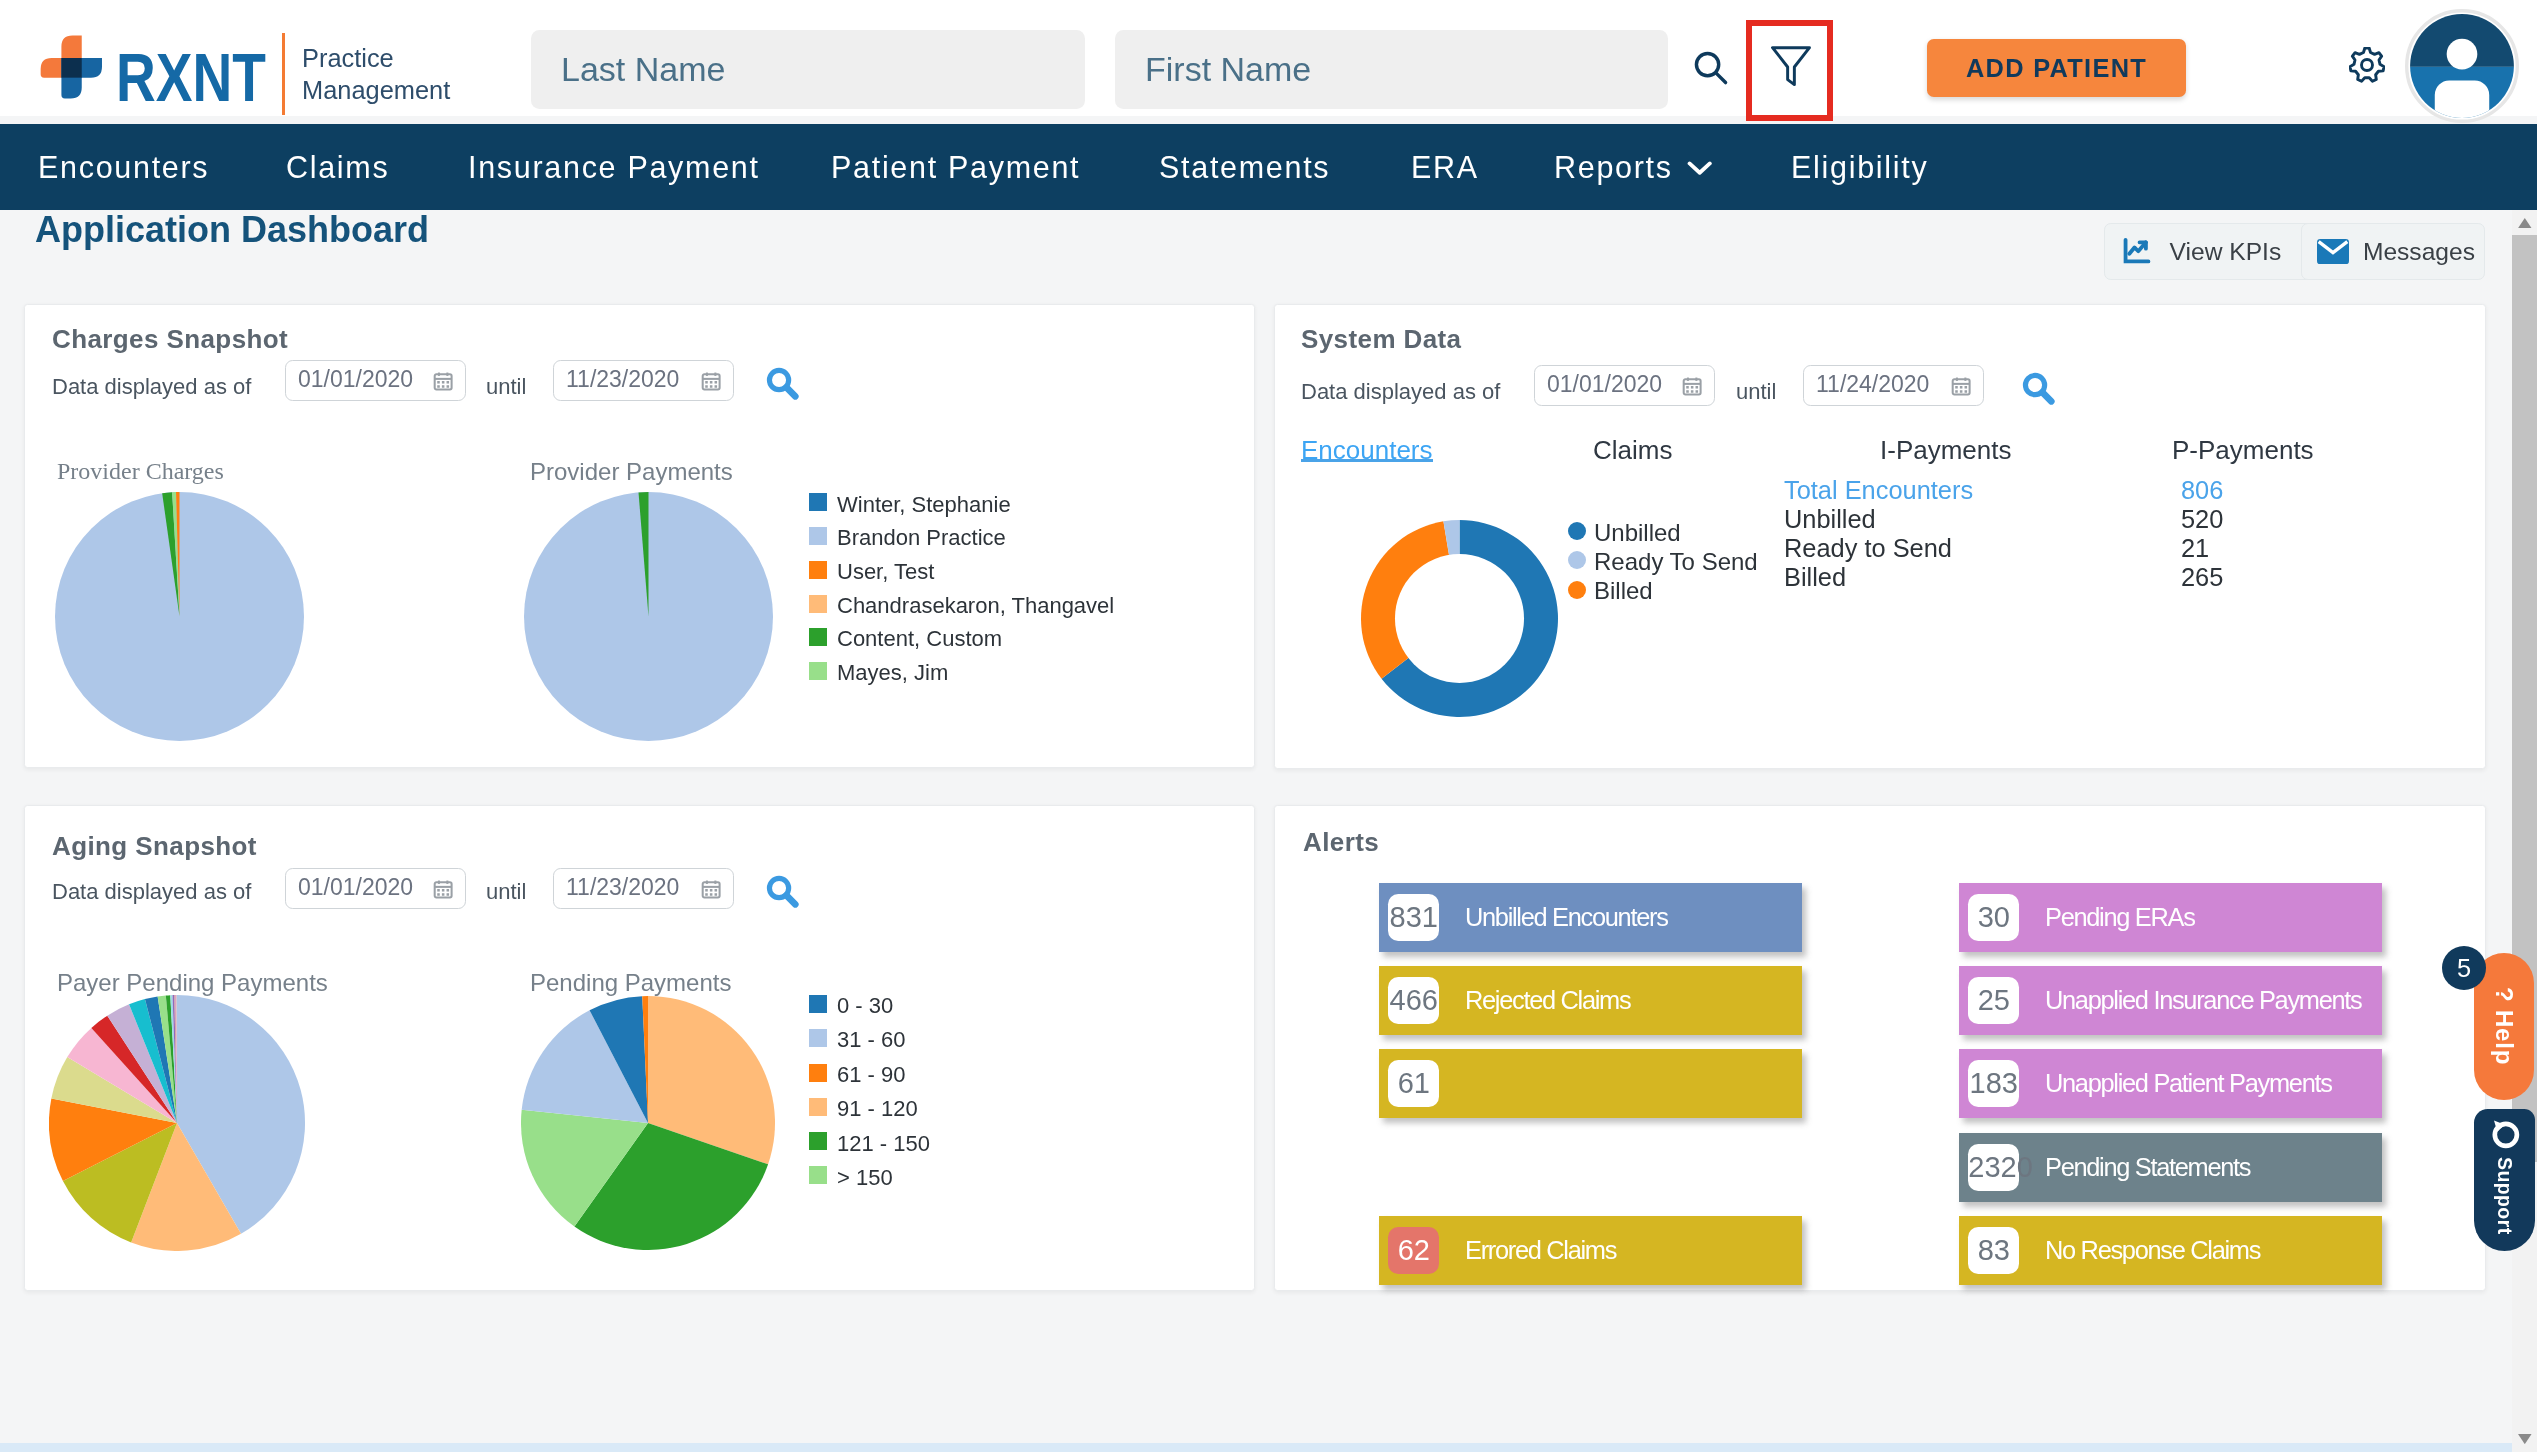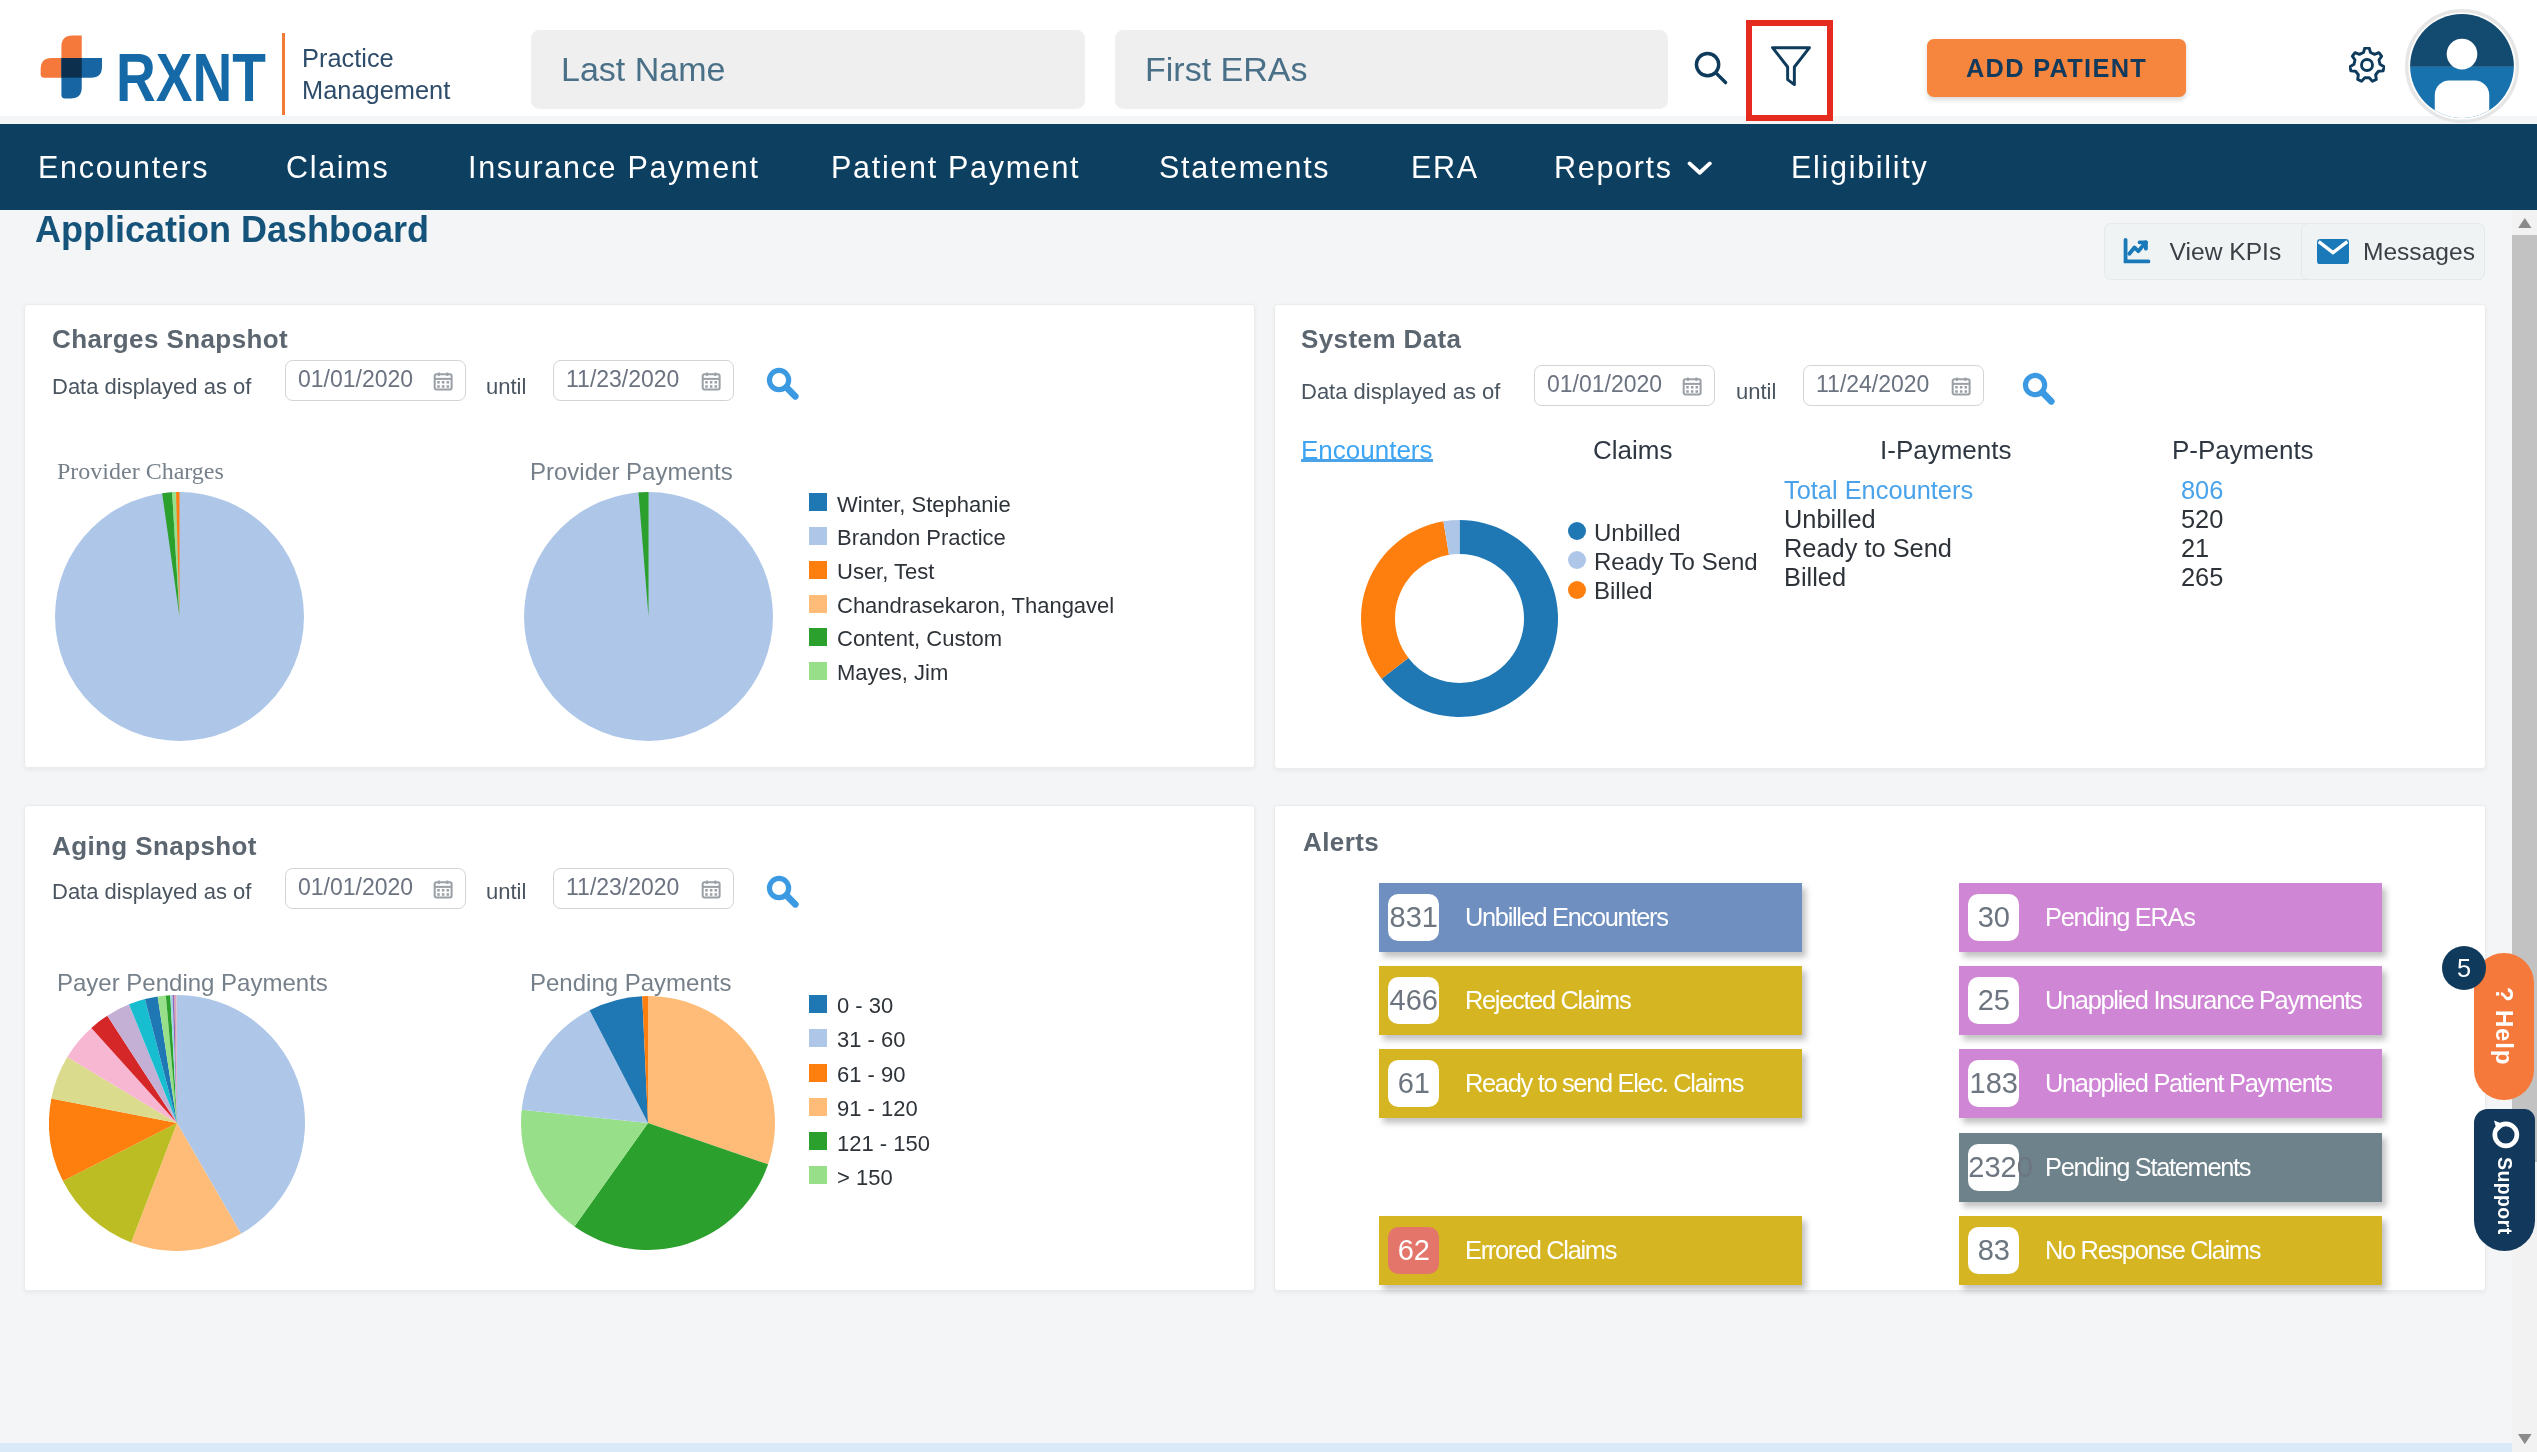--- a/index.html
+++ b/index.html
@@ -56,21 +56,21 @@
   <div id="header">
     <svg class="abs" style="left:0px; top:0px;" width="288" height="124" viewBox="0 0 340 146">
       <path fill="#f4793b" d="M 85.5 41.7 L 96.5 41.7 L 96.5 91.5 L 52 91.5 Q 48 91.5 48 87.5 L 48 81.3 Q 48 68.3 61 68.3 L 72.5 68.3 L 72.5 54.7 Q 72.5 41.7 85.5 41.7 Z"></path>
       <path fill="#1765a2" d="M 72.5 68.3 L 120.4 68.3 L 120.4 78.5 Q 120.4 91.5 107.4 91.5 L 96.5 91.5 L 96.5 103 Q 96.5 116 83.5 116 L 76.5 116 Q 72.5 116 72.5 112 Z"></path>
       <path fill="#0c2f4e" d="M 72.5 68.3 L 96.5 68.3 L 96.5 91.5 L 72.5 91.5 Z"></path>
       <text x="137" y="119" font-family="Liberation Sans, sans-serif" font-weight="bold" font-size="82" fill="#1569a6" textLength="177" lengthAdjust="spacingAndGlyphs">RXNT</text>
     </svg>
     <div class="abs" style="left:282px; top:33px; width:2.5px; height:82px; background:#f47b33;"></div>
     <div class="abs" style="left:302px; top:42px; font-size:25.4px; color:#2e4d6b; line-height:32px;">Practice<br>Management</div>
     <div class="hinput" style="left:531px; width:554px;">Last Name</div>
-    <div class="hinput" style="left:1115px; width:553px;">First ERAs</div>
+    <div class="hinput" style="left:1115px; width:553px;">First Name</div>
 
     <svg class="abs" style="left:1693px; top:50px;" width="36" height="36" viewBox="0 0 42 42">
       <circle cx="17" cy="17" r="13" fill="none" stroke="#0e3a5c" stroke-width="4"></circle>
       <line x1="27" y1="27" x2="38" y2="38" stroke="#0e3a5c" stroke-width="4" stroke-linecap="round"></line>
     </svg>
     <div id="redbox"></div>
     <svg class="abs" style="left:1770px; top:45px;" width="42" height="44" viewBox="0 0 50 52">
       <path d="M3 3 h44 L29 26 v21 l-8 -6 v-15 z" fill="none" stroke="#0e3a5c" stroke-width="3.5" stroke-linejoin="round"></path>
     </svg>
     <div id="addpatient">ADD PATIENT</div>
@@ -338,21 +338,20 @@
   <div class="abar" style="left:1379px; top:883px; background:#6e8fc0;">
       <div class="abox">831</div>
       <div class="albl">Unbilled Encounters</div>
     </div>
   <div class="abar" style="left:1379px; top:966px; background:#d5b622;">
       <div class="abox">466</div>
       <div class="albl">Rejected Claims</div>
     </div>
   <div class="abar" style="left:1379px; top:1049px; background:#d5b622;">
       <div class="abox">61</div>
-      <div class="albl">Ready to send Elec. Claims</div>
     </div>
   <div class="abar" style="left:1379px; top:1216px; background:#d5b622;">
       <div class="abox" style="background:#e4756a; color:#ffffff;">62</div>
       <div class="albl">Errored Claims</div>
     </div>
 
   <div class="abar" style="left:1959px; top:883px; background:#cf86d4;">
       <div class="abox">30</div>
       <div class="albl">Pending ERAs</div>
     </div>

